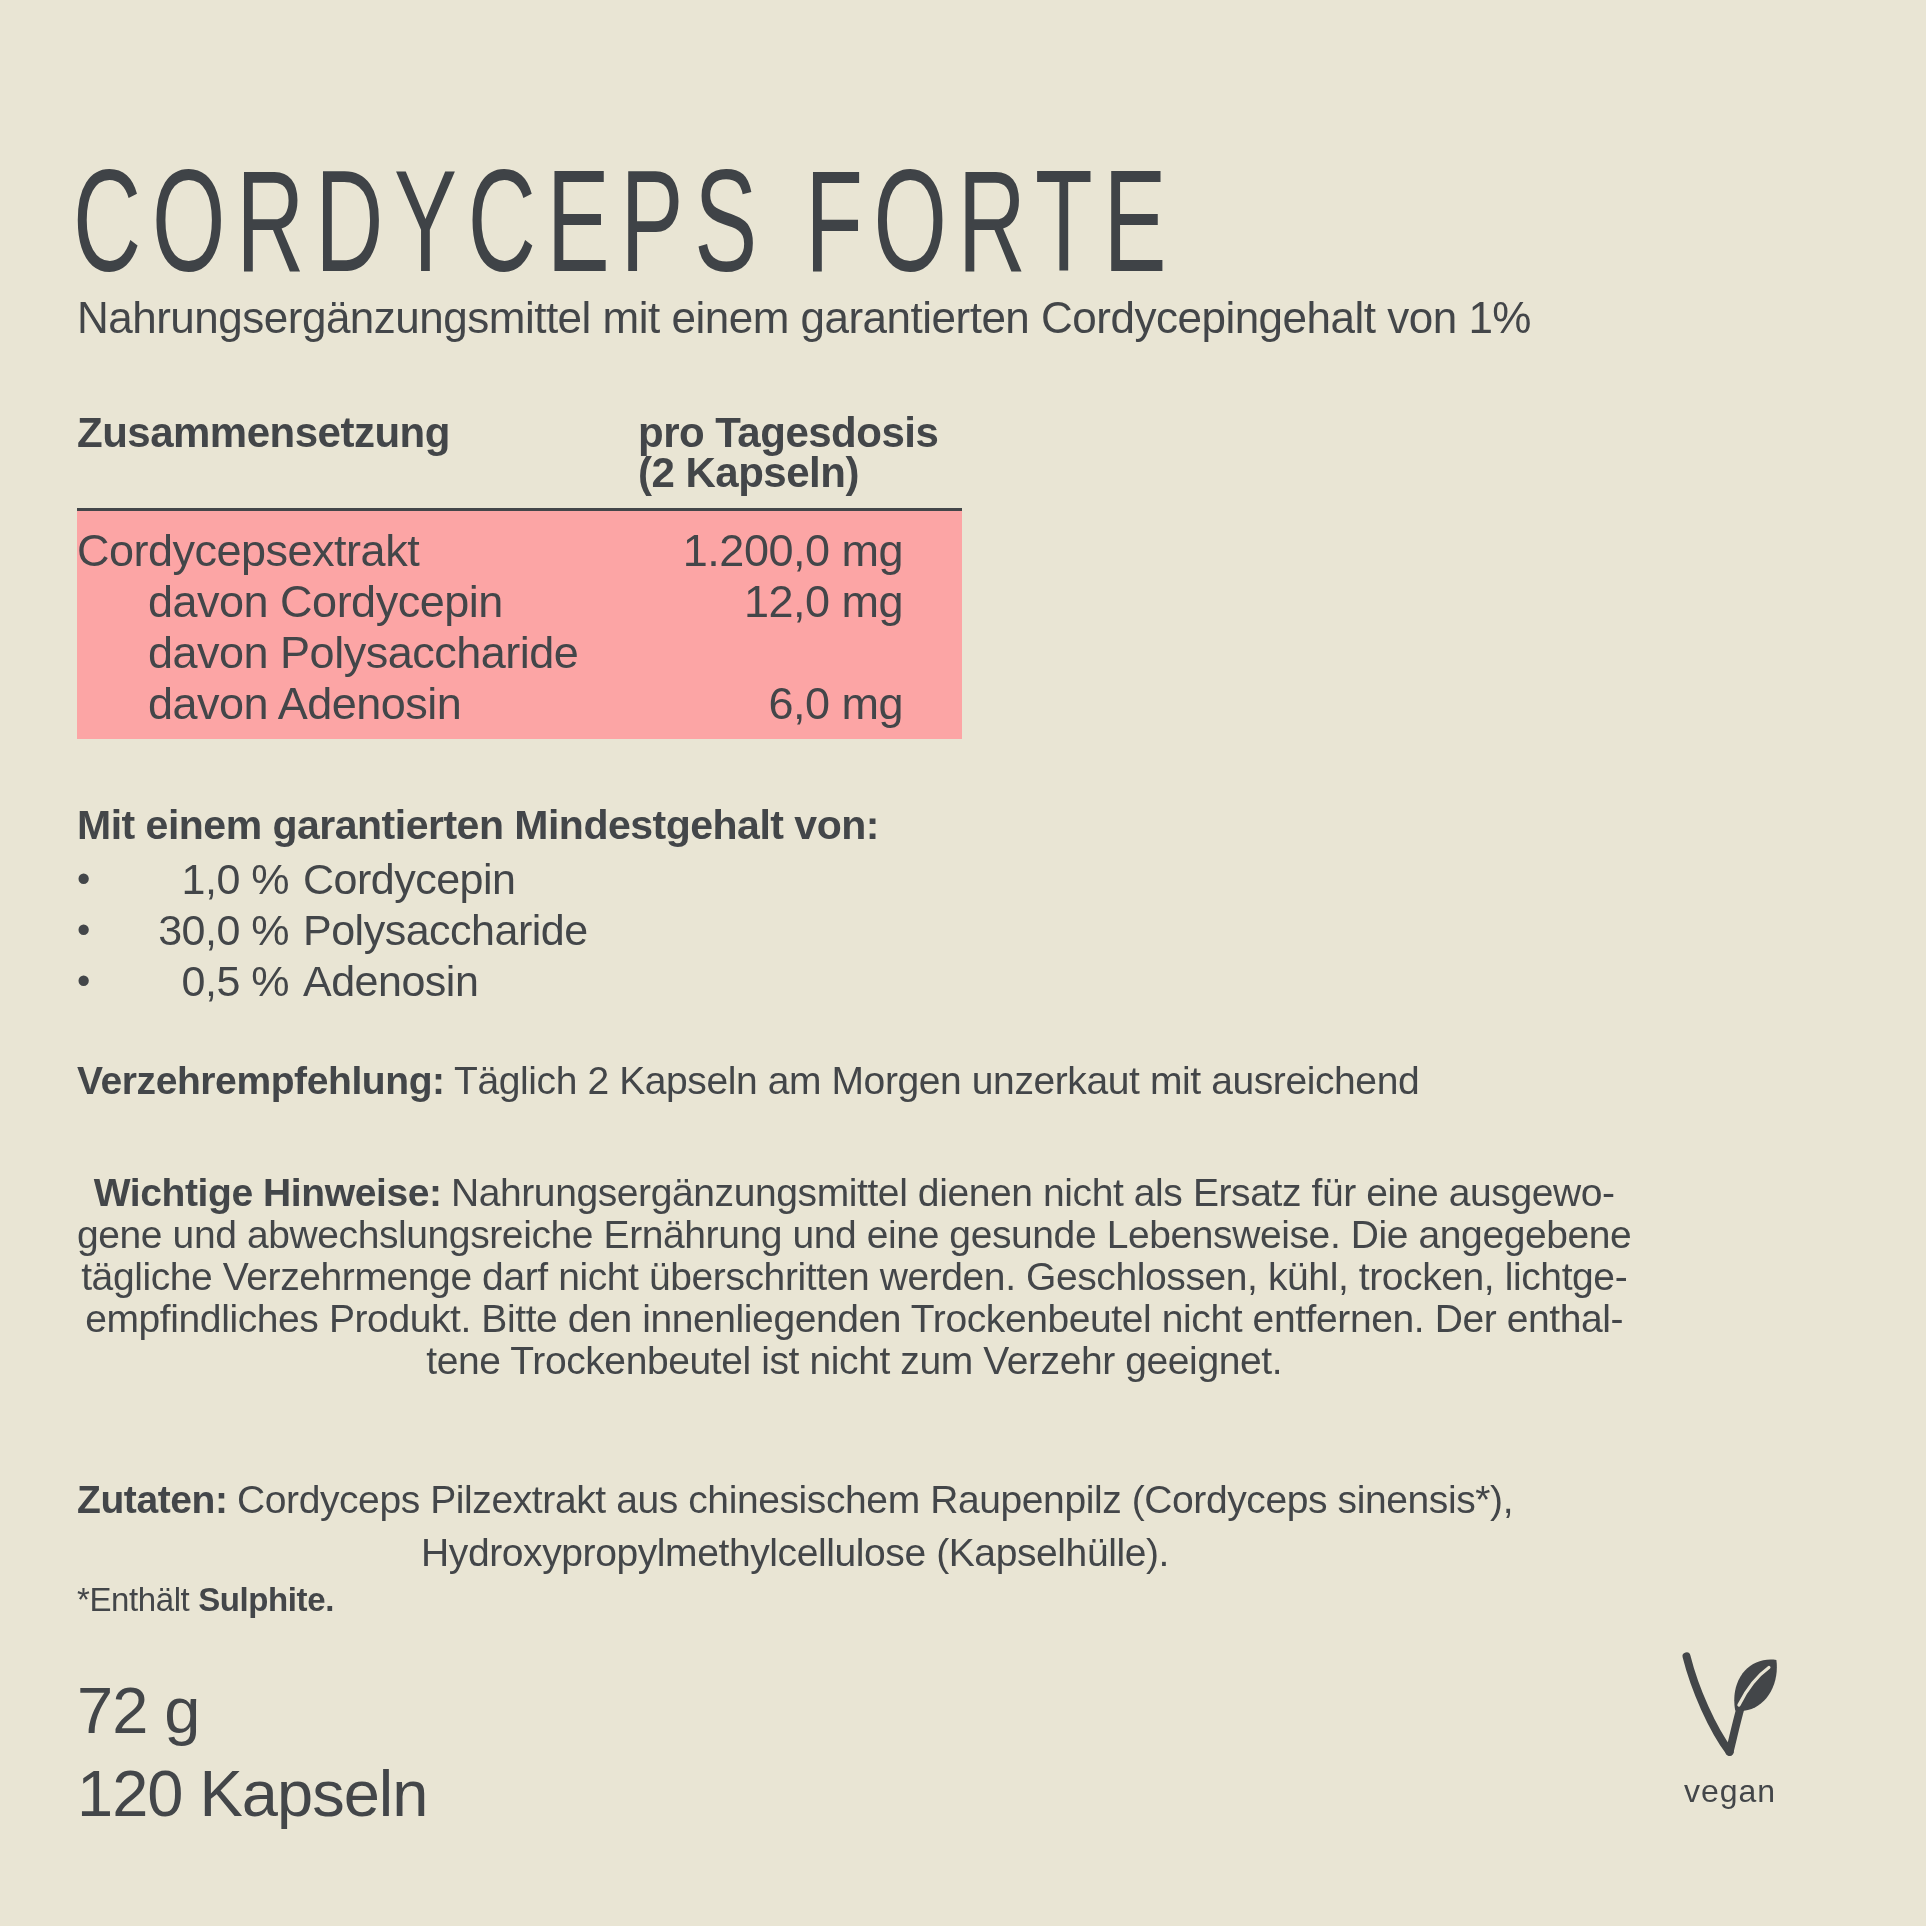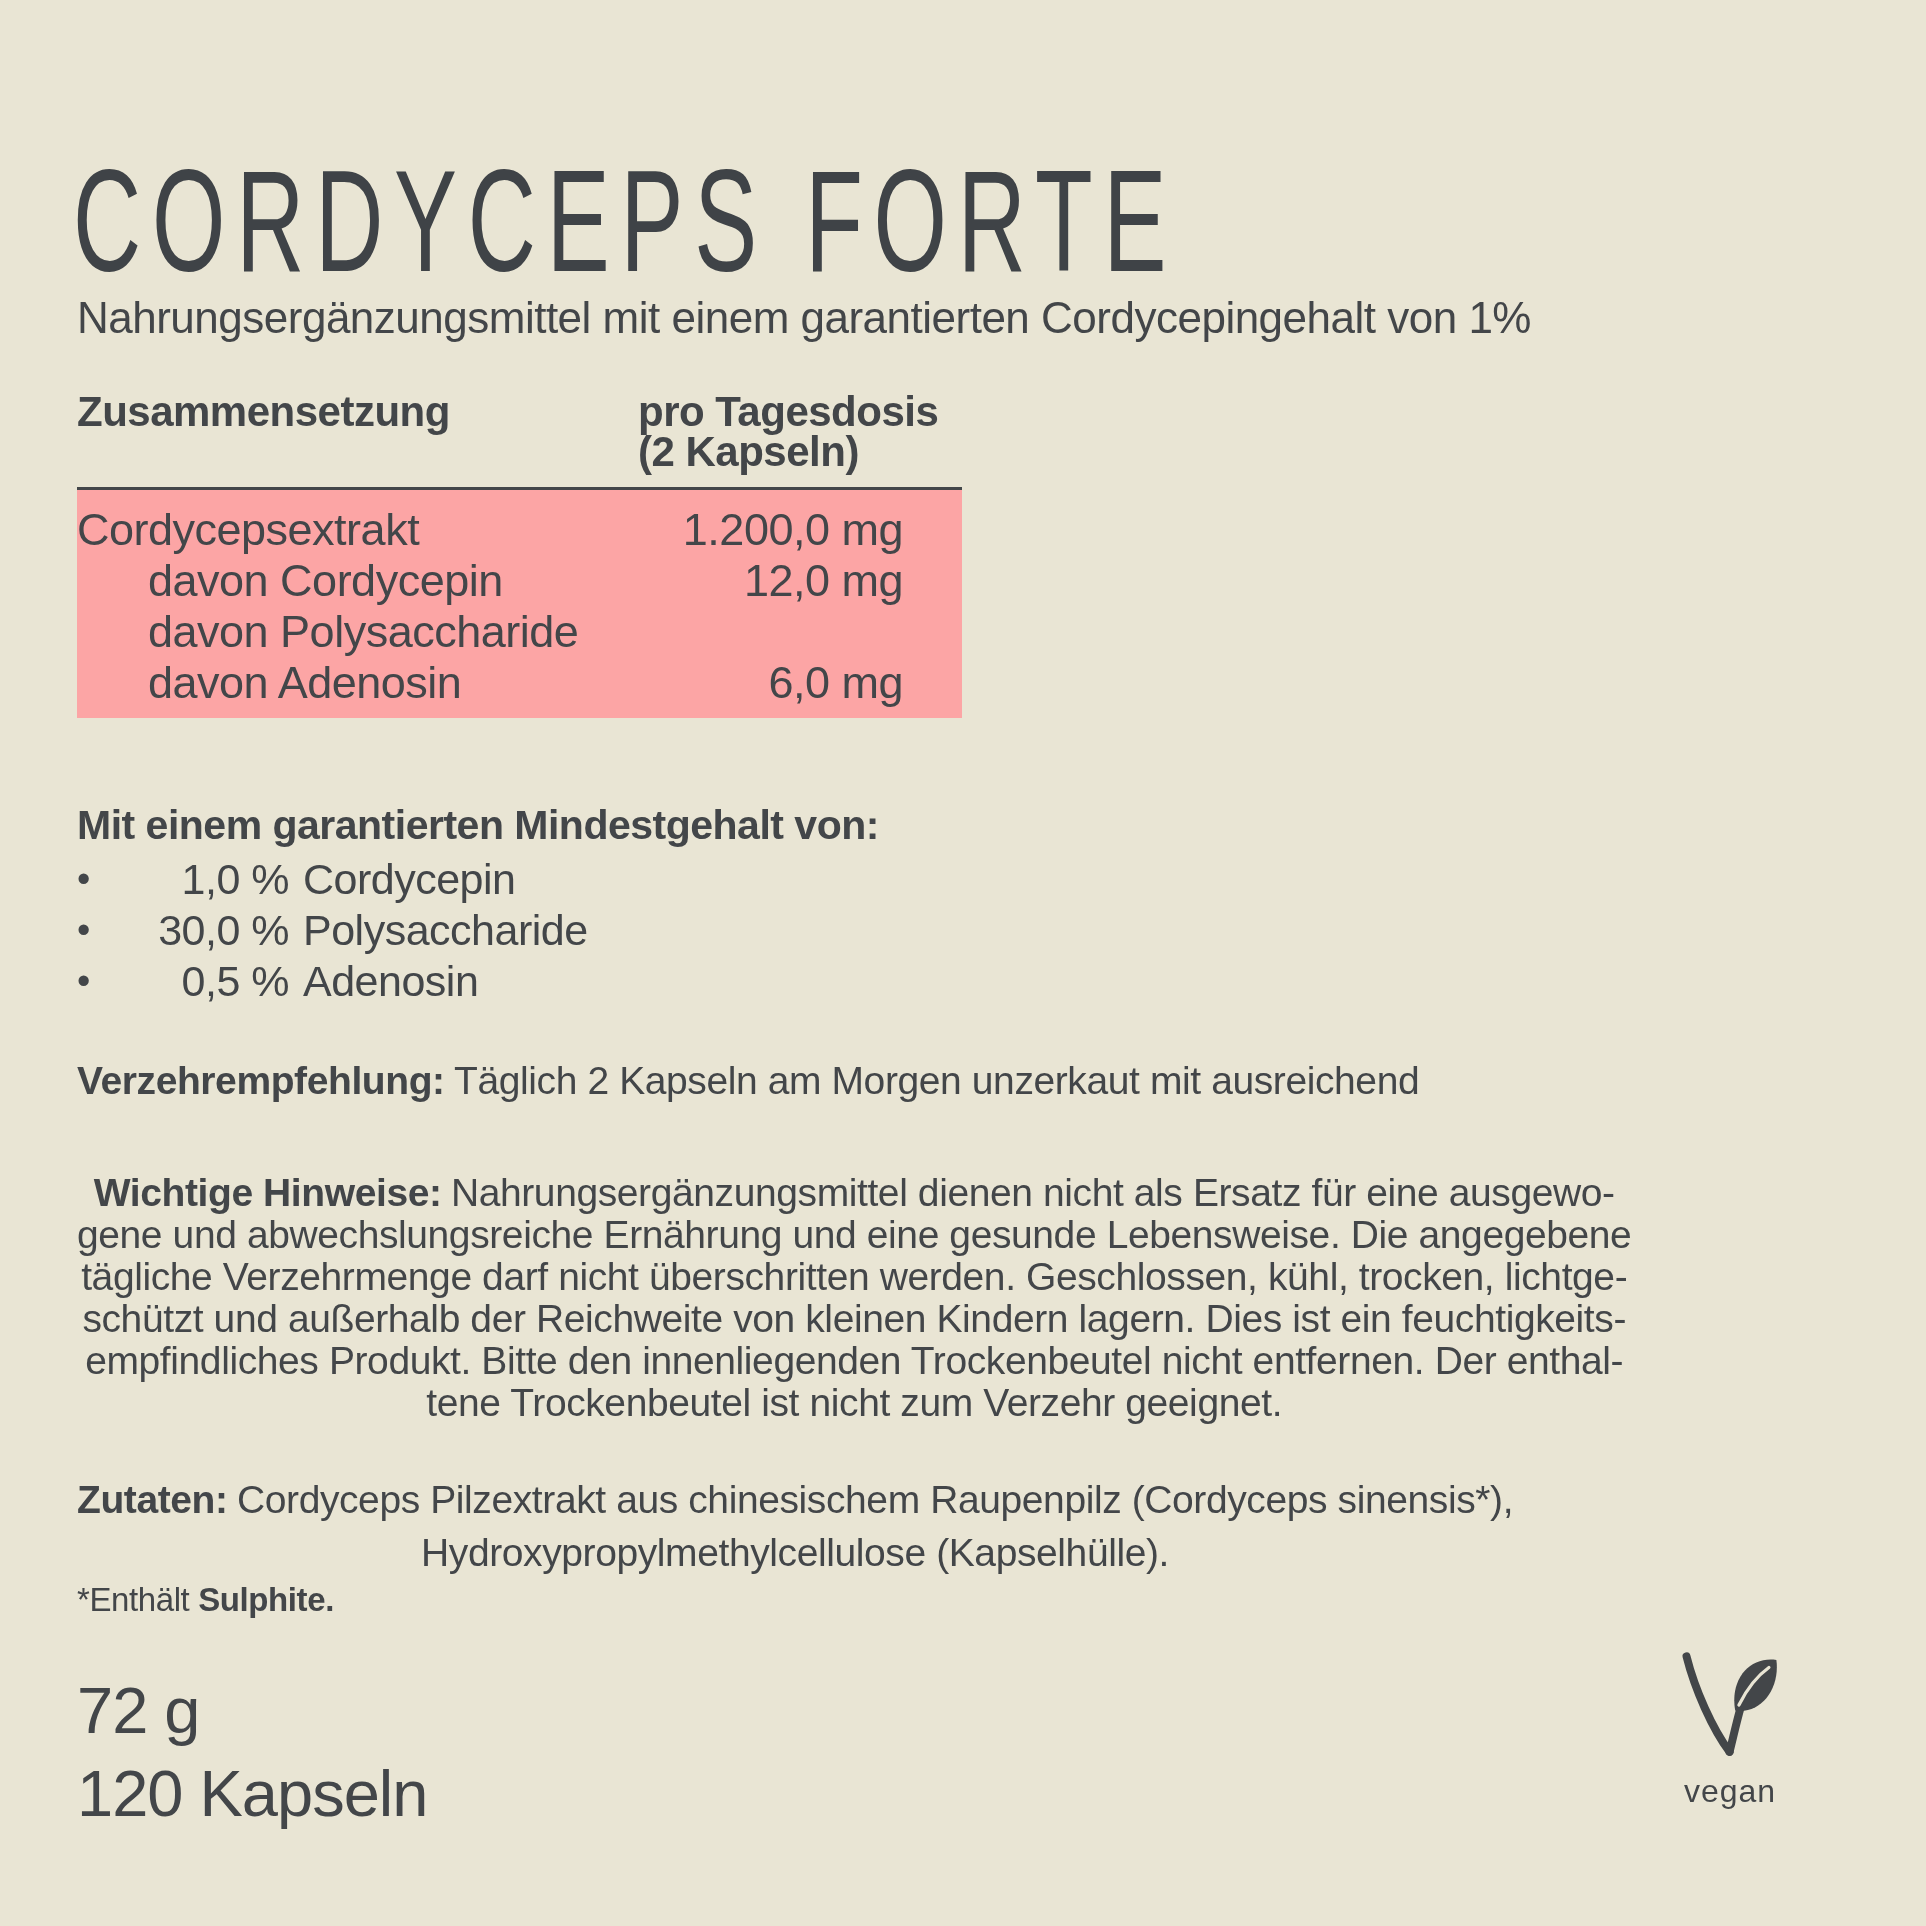--- a/index.html
+++ b/index.html
@@ -19,21 +19,21 @@
     letter-spacing:.115em;white-space:nowrap;
     transform:scaleX(.655);transform-origin:0 0;
     color:#3f4347;
   }
   .subtitle{
     position:absolute;left:77px;top:293px;
     font-size:44px;line-height:50px;white-space:nowrap;
     letter-spacing:-0.5px;
   }
   
-  .comp{position:absolute;left:77px;top:392px;width:885px;}
+  .comp{position:absolute;left:77px;top:413px;width:885px;}
   .comp-head{display:flex;height:95px;font-weight:700;font-size:42px;line-height:40px;letter-spacing:-0.5px;}
   .comp-col1{width:561px;flex:none;}
   .comp-col2{flex:1;}
   .comp-rule{height:3px;background:#434649;}
   .comp-body{background:#fca5a5;padding:14px 0 10px 0;font-size:45px;letter-spacing:-0.5px;}
   .crow{display:flex;line-height:51px;white-space:nowrap;}
   .crow .rname{padding-left:0;}
   .crow.indent .rname{padding-left:71px;}
   .crow .ramount{margin-left:auto;padding-right:59px;text-align:right;}
   
@@ -120,21 +120,20 @@
       <b class="lead">Verzehrempfehlung:</b><span>Täglich 2 Kapseln am Morgen unzerkaut mit ausreichend</span>
     </div>
   </div>
 
   <div class="para notes">
     <div class="line">
       <b class="lead">Wichtige Hinweise:</b><span>Nahrungsergänzungsmittel dienen nicht als Ersatz für eine ausgewo-</span>
     </div>
     <div class="line">gene und abwechslungsreiche Ernährung und eine gesunde Lebensweise. Die angegebene</div>
     <div class="line">tägliche Verzehrmenge darf nicht überschritten werden. Geschlossen, kühl, trocken, lichtge-</div>
-    <div class="line">schützt und außerhalb der Reichweite von kleinen Kindern lagern. Dies ist ein feuchtigkeits-</div>
     <div class="line">empfindliches Produkt. Bitte den innenliegenden Trockenbeutel nicht entfernen. Der enthal-</div>
     <div class="line">tene Trockenbeutel ist nicht zum Verzehr geeignet.</div>
   </div>
 
   <div class="para ingredients">
     <div class="line">
       <b class="lead">Zutaten:</b><span>Cordyceps Pilzextrakt aus chinesischem Raupenpilz (Cordyceps sinensis*),</span>
     </div>
     <div class="line">Hydroxypropylmethylcellulose (Kapselhülle).</div>
   </div>

